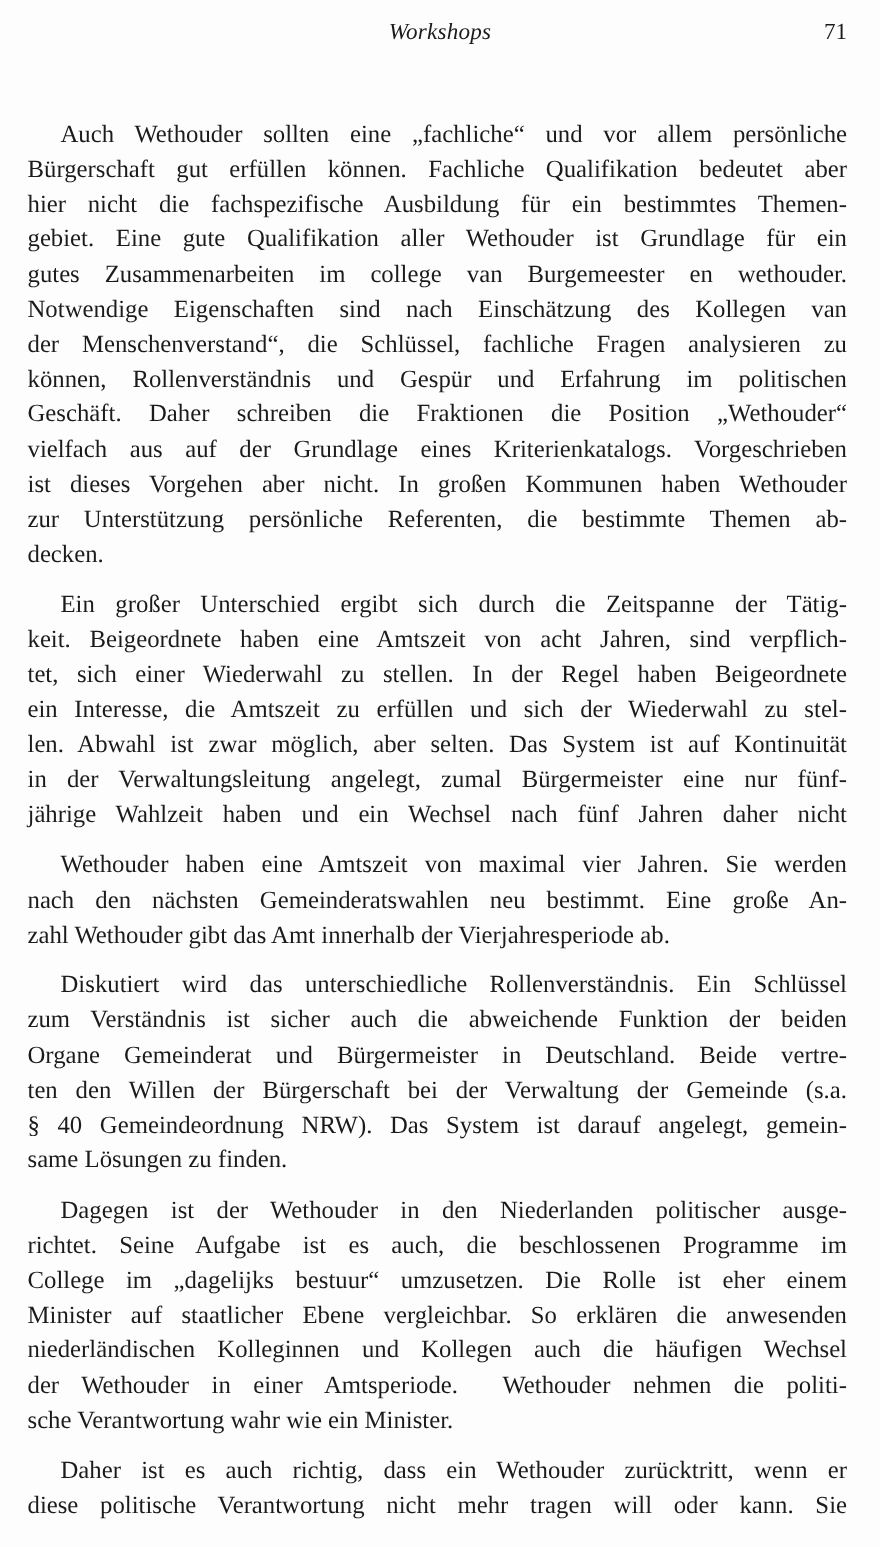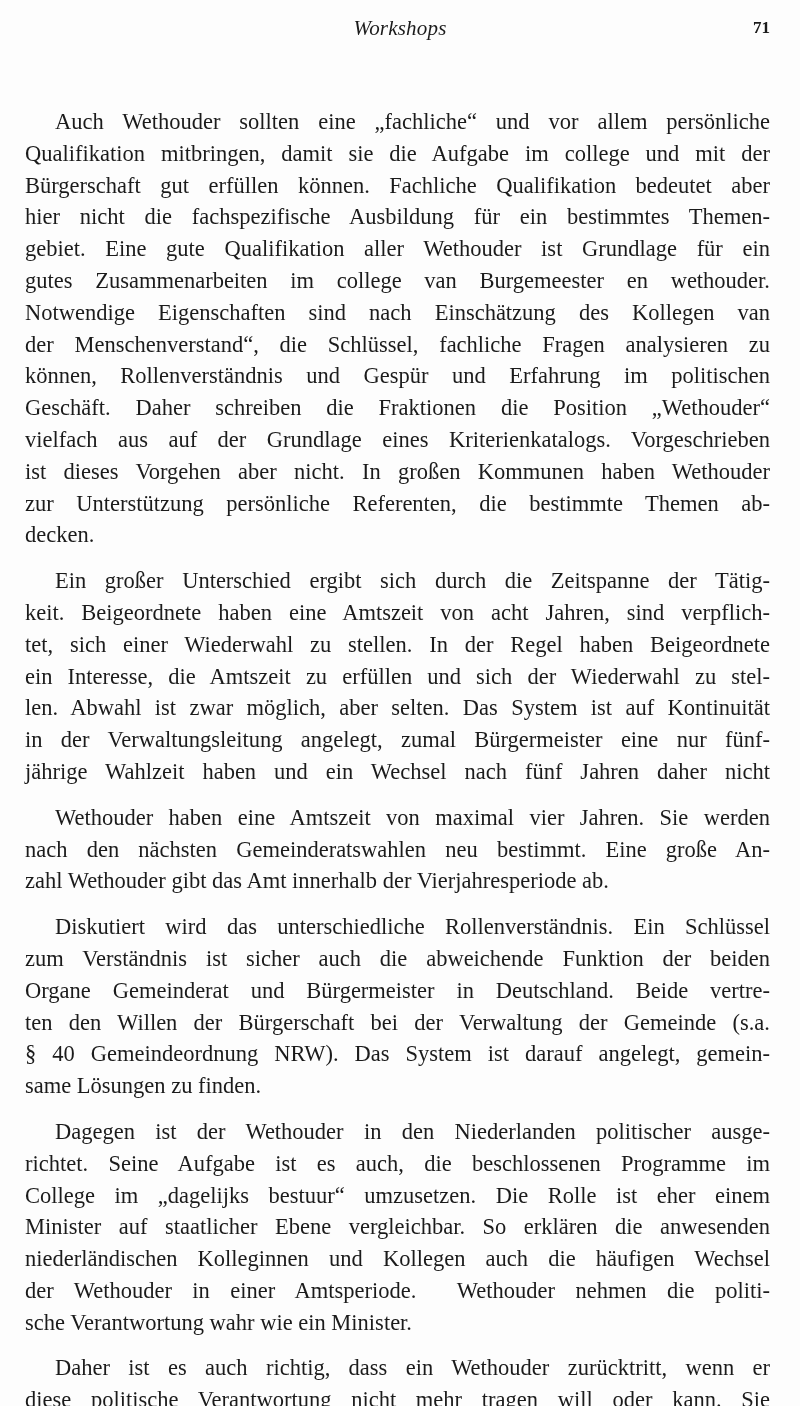--- a/index.html
+++ b/index.html
@@ -25,23 +25,22 @@
     display: block;
     text-align: center;
     font-style: italic;
     letter-spacing: 0.2px;
   }
   .folio {
     position: absolute;
     top: 0;
     right: 30px;
     line-height: 30px;
-    font-size: 17px;
+    font-size: 21px;
     font-style: normal;
-    font-weight: bold;
   }
   .text-block {
     position: absolute;
     top: 92px;
     left: 11px;
     width: 773px;
     font-size: 22.5px;
   }
   .para { margin: 14px; padding: 0; }
   .line {
@@ -60,21 +59,20 @@
 
 <div class="page" style="background: rgb(253, 253, 253); color: rgb(27, 27, 27);">
   <div class="running-head">
     <span class="running-title">Workshops</span>
     <span class="folio">71</span>
   </div>
 
   <div class="text-block">
       <div class="para">
         <div class="line indent">Auch Wethouder sollten eine „fachliche“ und vor allem persönliche</div>
-        <div class="line">Qualifikation mitbringen, damit sie die Aufgabe im college und mit der</div>
         <div class="line">Bürgerschaft gut erfüllen können. Fachliche Qualifikation bedeutet aber</div>
         <div class="line">hier nicht die fachspezifische Ausbildung für ein bestimmtes Themen-</div>
         <div class="line">gebiet. Eine gute Qualifikation aller Wethouder ist Grundlage für ein</div>
         <div class="line">gutes Zusammenarbeiten im college van Burgemeester en wethouder.</div>
         <div class="line">Notwendige Eigenschaften sind nach Einschätzung des Kollegen van</div>
         <div class="line">der Menschenverstand“, die Schlüssel, fachliche Fragen analysieren zu</div>
         <div class="line">können, Rollenverständnis und Gespür und Erfahrung im politischen</div>
         <div class="line">Geschäft. Daher schreiben die Fraktionen die Position „Wethouder“</div>
         <div class="line">vielfach aus auf der Grundlage eines Kriterienkatalogs. Vorgeschrieben</div>
         <div class="line">ist dieses Vorgehen aber nicht. In großen Kommunen haben Wethouder</div>

